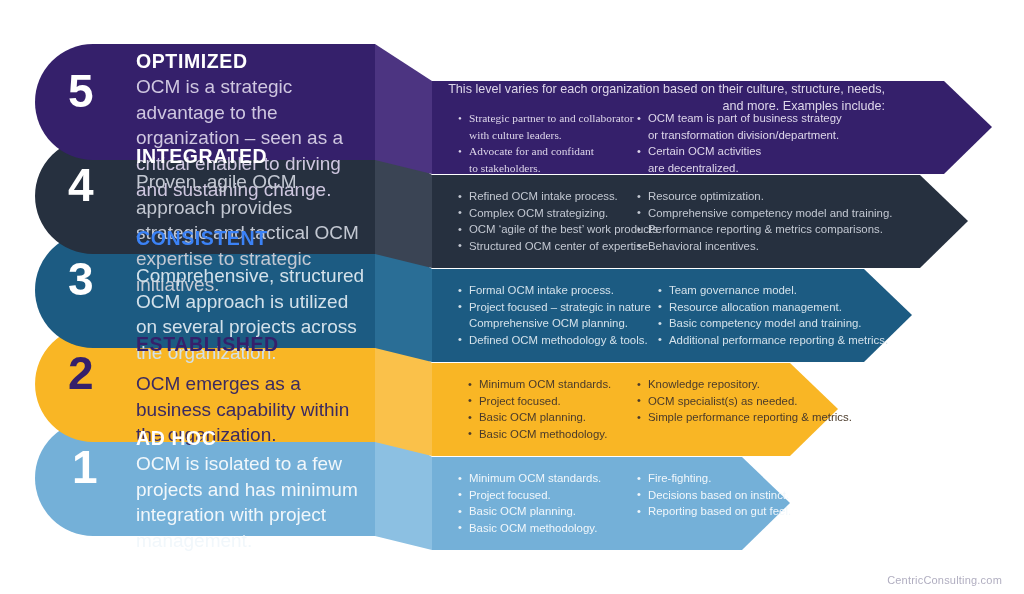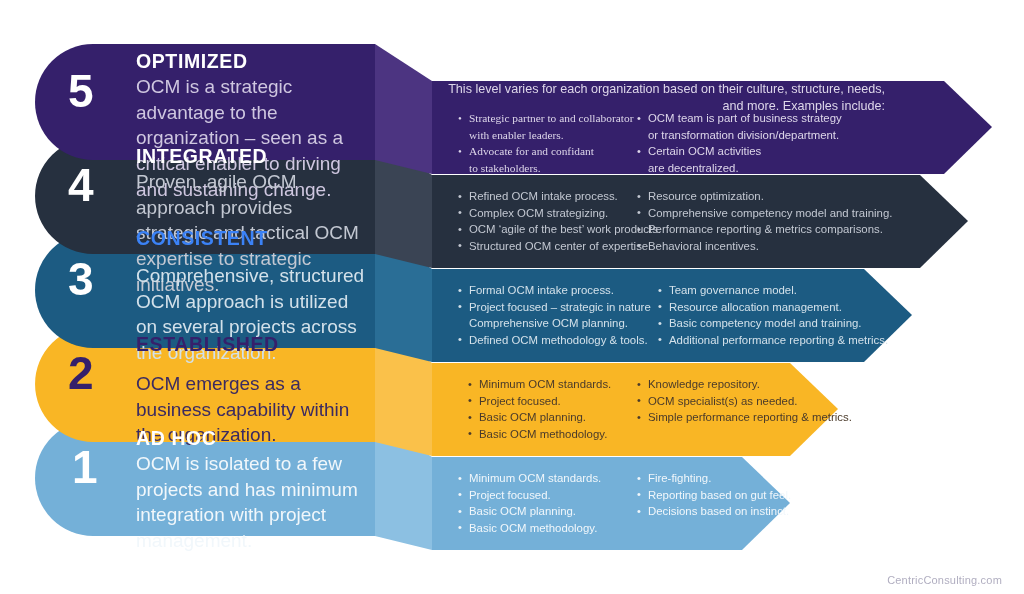--- a/index.html
+++ b/index.html
@@ -126,21 +126,21 @@
     </g>
   </svg>
 
   <div class="lvl-layer">
     <div class="num" style="left:68px; top:68px; color:#ffffff;">5</div>
     <div class="ttl" style="left:136px; top:52px; color:#ffffff;">OPTIMIZED</div>
     <div class="desc" style="left:136px; top:74px; color:#cfc7e0;">OCM is a strategic advantage to the organization – seen as a critical enabler to driving and sustaining change.</div>
     <div class="intro" style="left:445px; top:81px; color:#ded7ea;">This level varies for each organization based on their culture, structure, needs, and more. Examples include:</div>
     <ul class="blist" style="left:458px; top:110px; color:#ded7ea;font-family:Liberation Serif, serif;">
       <li>Strategic partner to and collaborator</li>
-      <li class="cont">with enabler leaders.</li>
+      <li class="cont">with culture leaders.</li>
       <li>Advocate for and confidant</li>
       <li class="cont">to stakeholders.</li>
     </ul>
     <ul class="blist" style="left:637px; top:110px; color:#ded7ea;">
       <li>OCM team is part of business strategy</li>
       <li class="cont">or transformation division/department.</li>
       <li>Certain OCM activities</li>
       <li class="cont">are decentralized.</li>
     </ul>
   </div>
@@ -203,19 +203,19 @@
     <div class="ttl" style="left:136px; top:429px; color:#ffffff;">AD HOC</div>
     <div class="desc" style="left:136px; top:451px; color:#f1f7fb;">OCM is isolated to a few projects and has minimum integration with project management.</div>
     <ul class="blist" style="left:458px; top:470px; color:#f1f7fb;">
       <li>Minimum OCM standards.</li>
       <li>Project focused.</li>
       <li>Basic OCM planning.</li>
       <li>Basic OCM methodology.</li>
     </ul>
     <ul class="blist" style="left:637px; top:470px; color:#f1f7fb;">
       <li>Fire-fighting.</li>
+      <li>Decisions based on instinct.</li>
       <li>Reporting based on gut feel.</li>
-      <li>Decisions based on instinct.</li>
     </ul>
   </div>
 
   <div class="watermark">CentricConsulting.com</div>
 </div>
 
 </body></html>

